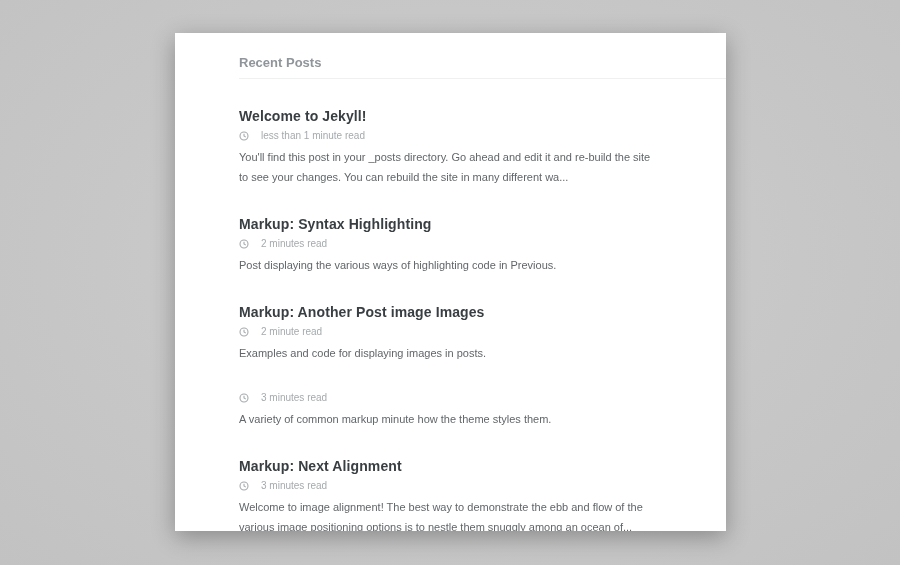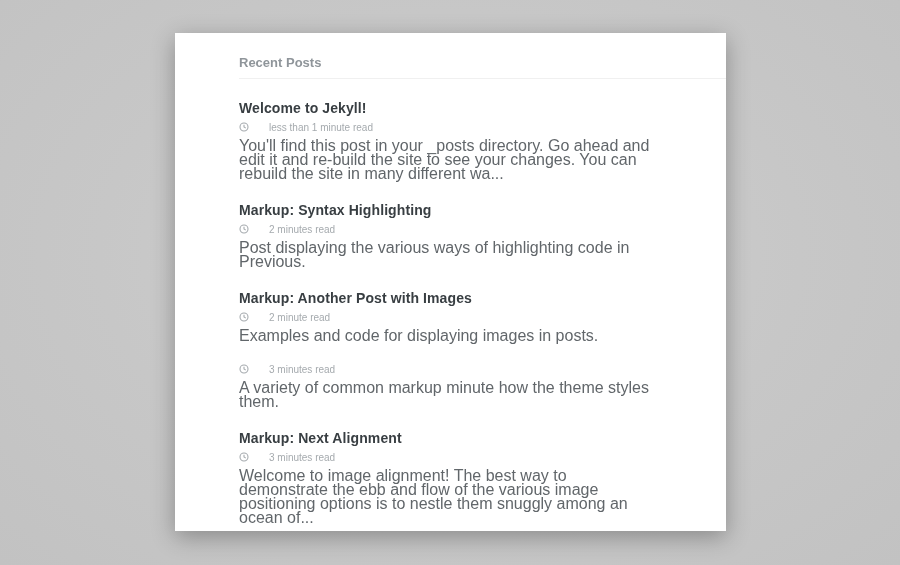--- a/index.html
+++ b/index.html
@@ -18,45 +18,45 @@
     padding: 22px 0 0 64px;
     overflow: hidden;
   }
   .archive-subtitle {
     font-size: 13px;
     line-height: 15px;
     font-weight: bold;
     color: #8f959a;
     padding-bottom: 8px;
     border-bottom: 1px solid #f0f0f0;
-    margin-bottom: 20px;
+    margin-bottom: 8px;
   }
-  .post-item { max-width: 412px; margin-bottom: 20px; }
+  .post-item { max-width: 412px; margin-bottom: 20px; margin-top: 28px; }
   .post-title {
     font-size: 14px;
     line-height: 18px;
     font-weight: bold;
     color: #383e42;
     letter-spacing: 0.1px;
     cursor: pointer;
   }
   .post-meta {
     display: flex;
-    align-items: center;
-    gap: 20px;
+    align-items: flex-end;
+    gap: 12px;
     margin-top: 4px;
     height: 12px;
     font-size: 10px;
     color: #a5aaae;
   }
   .post-meta svg { display: block; }
   .post-excerpt {
     margin-top: 6px;
-    font-size: 16px;
-    line-height: 14px;
+    font-size: 11px;
+    line-height: 20px;
     color: #61666a;
   }
   .pagination {
     margin-top: 24px;
     display: flex;
     align-items: flex-start;
   }
   .pg-btn {
     display: inline-block;
     min-width: 27px;
@@ -112,21 +112,21 @@
             <circle cx="12" cy="12" r="9.6"></circle>
             <path d="M12 6.5V12l4.2 2.8"></path>
           </svg>
         </span>
       <span>2 minutes read</span>
     </div>
     <p class="post-excerpt">Post displaying the various ways of highlighting code in Previous.</p>
   </article>
 
   <article class="post-item">
-    <h2 class="post-title">Markup: Another Post with Images</h2>
+    <h2 class="post-title">Markup: Another Post image Images</h2>
     <div class="post-meta">
       <span>
           <svg width="10" height="10" viewBox="0 0 24 24" fill="none" stroke="currentColor" stroke-width="2.6">
             <circle cx="12" cy="12" r="9.6"></circle>
             <path d="M12 6.5V12l4.2 2.8"></path>
           </svg>
         </span>
       <span>2 minute read</span>
     </div>
     <p class="post-excerpt">Examples and code for displaying images in posts.</p>

